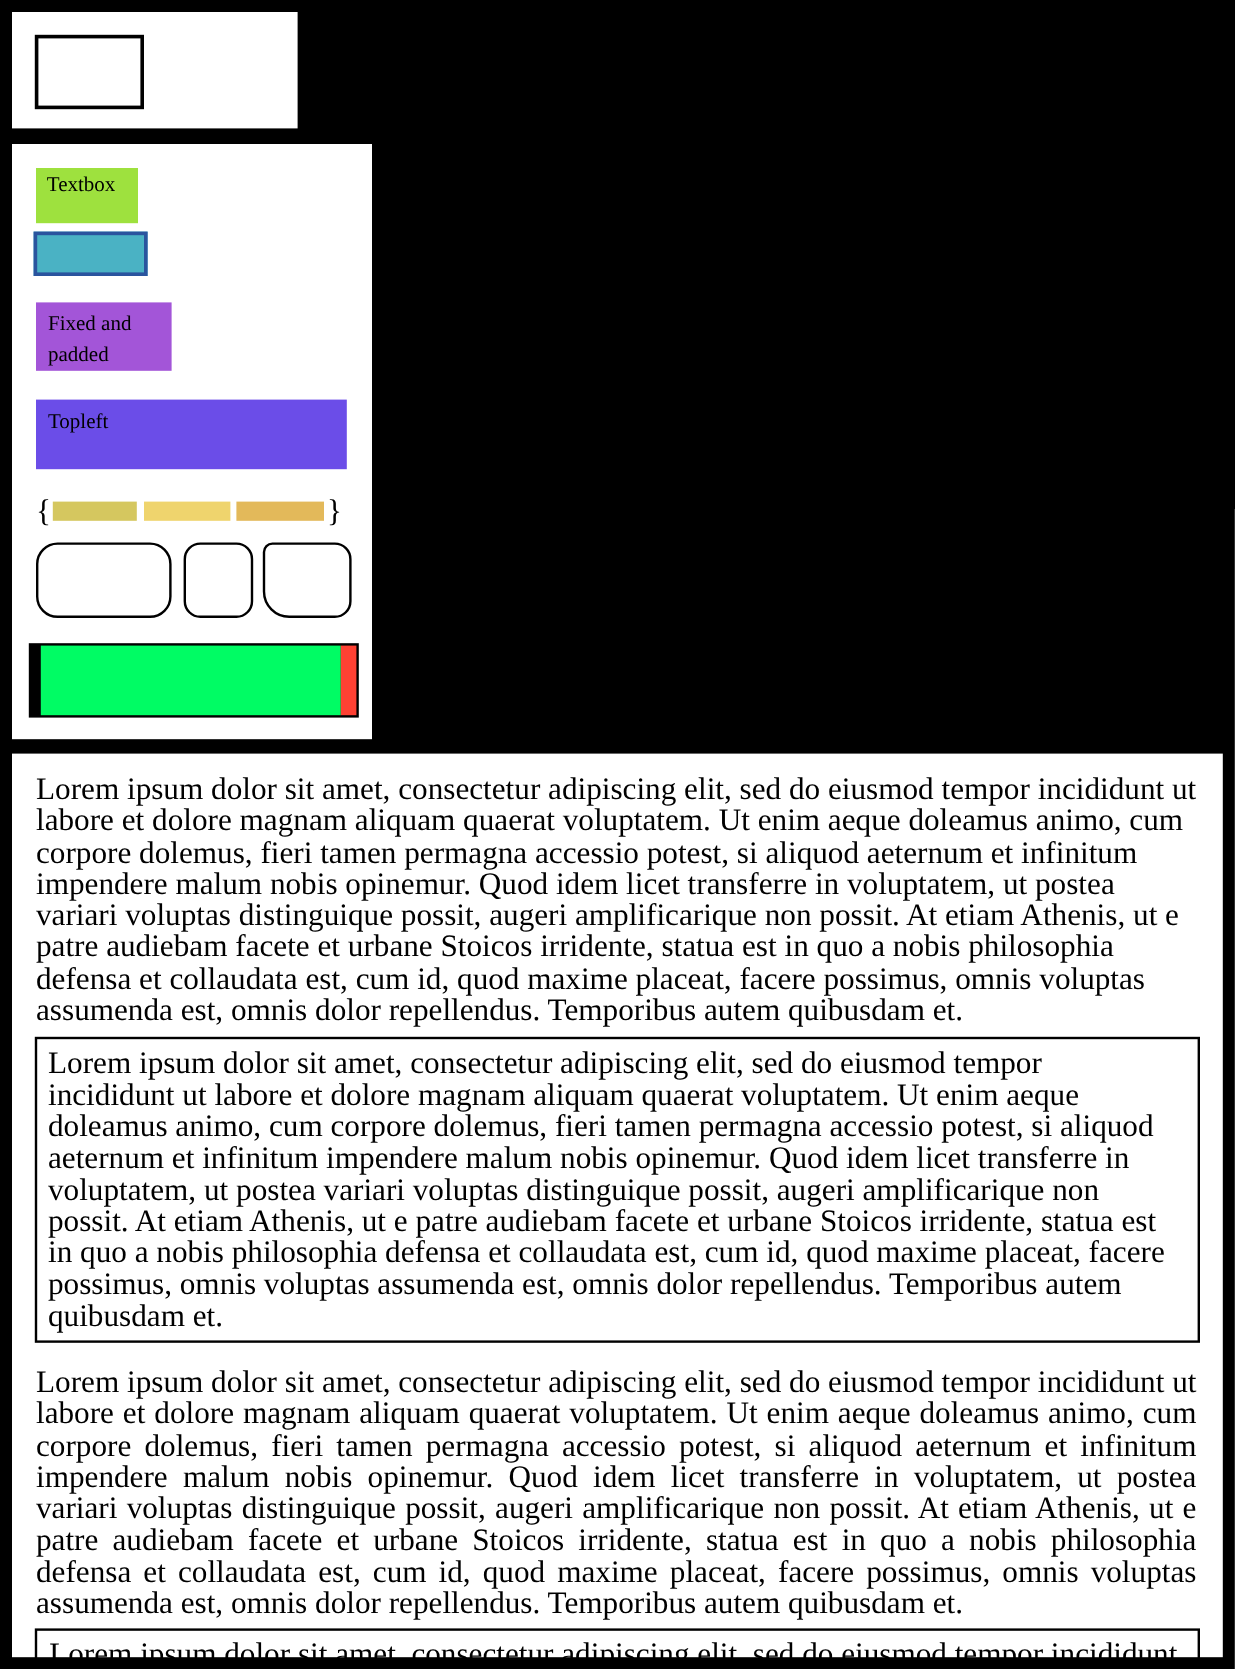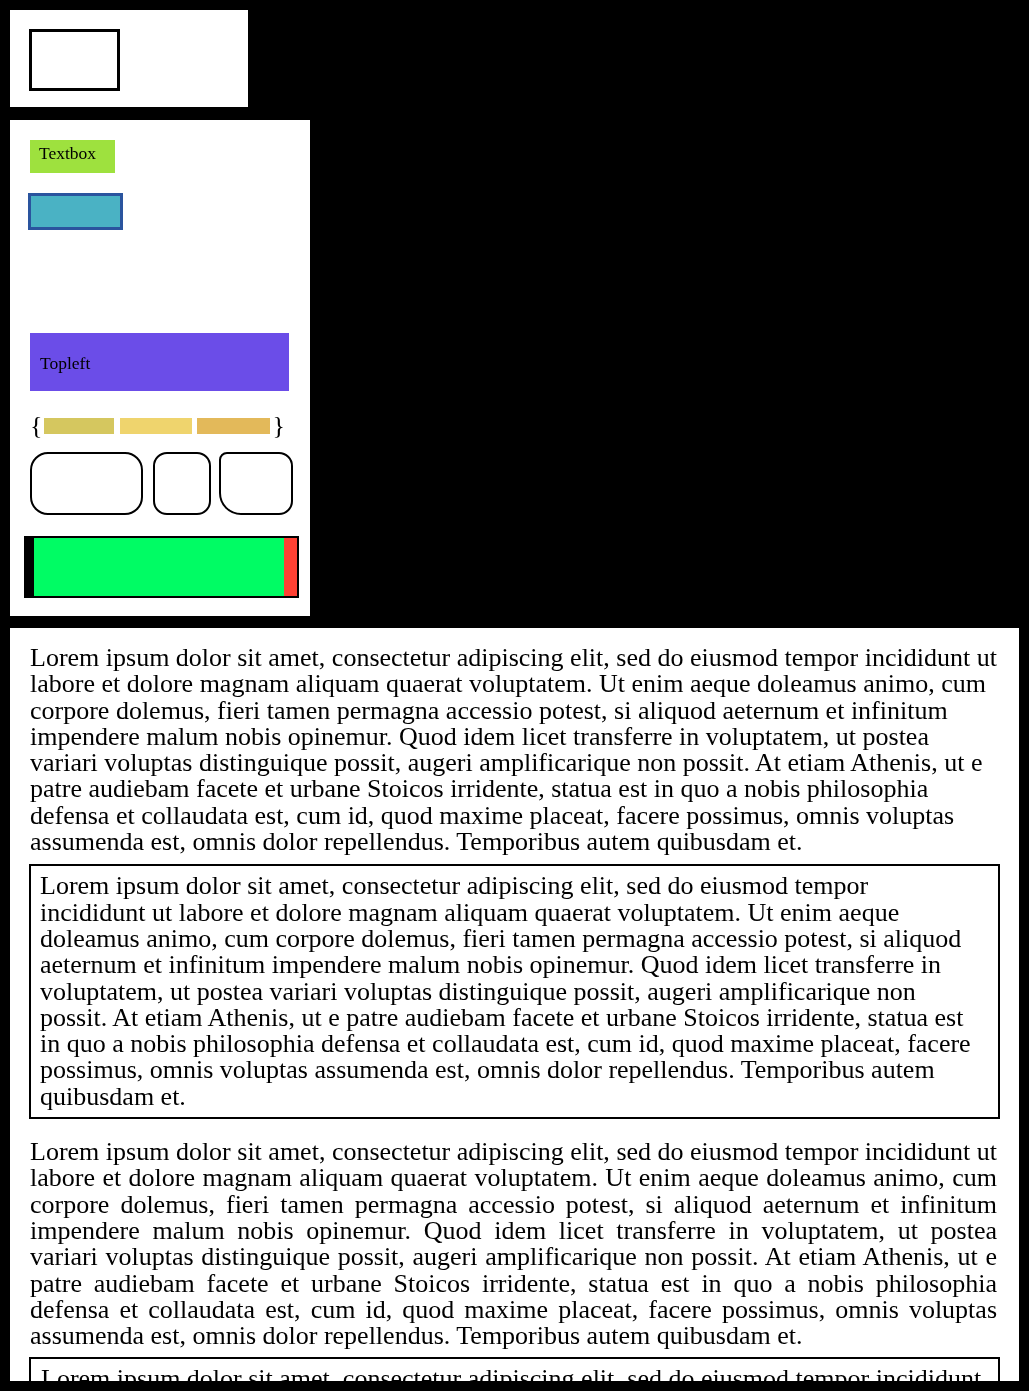--- a/index.html
+++ b/index.html
@@ -21,37 +21,37 @@
     border: 3px solid #000000; background: #ffffff;
   }
   
   .panel-b {
     position: absolute; left: 10px; top: 120px;
     width: 300px; height: 496px; background: #ffffff;
     font-size: 17.5px;
   }
   .w-textbox {
     position: absolute; left: 20px; top: 20px;
-    width: 85px; height: 33px;
+    width: 85px; height: 46px;
     padding: 3px 0 0 9px;
   }
   .w-input {
     position: absolute; left: 18px; top: 73px;
     width: 95px; height: 37px;
     border: 3px solid;
   }
   .w-fixed {
     position: absolute; left: 20px; top: 132px;
     width: 113px; height: 57px;
     padding: 4px 0 0 10px; line-height: 26px;
   }
   .w-topleft {
     position: absolute; left: 20px; top: 213px;
     width: 259px; height: 58px;
-    padding: 20px 0 0 10px;
+    padding: 8px 0 0 10px;
   }
   .w-brace-row {
     position: absolute; left: 20px; top: 288px;
     height: 36px; display: flex; align-items: center;
     font-size: 26px;
   }
   .brace { line-height: 1; font-family: "Liberation Serif", serif; }
   .seg { height: 16px; }
   .seg-1 { width: 70px; margin: 0 3px 0 2px; }
   .seg-2 { width: 72px; margin: 0 3px; }
@@ -103,20 +103,21 @@
 <div class="panel-a">
   <div class="inner-rect"></div>
 </div>
 
 <div class="panel-b">
 
   <div class="w-textbox" style="background-color: rgb(158, 225, 62);">Textbox</div>
 
   <div class="w-input" style="background-color: rgb(74, 178, 196); border-color: rgb(42, 84, 158);"></div>
 
+  <div class="w-fixed" style="background-color: rgb(163, 85, 216);">Fixed and padded</div>
 
   <div class="w-topleft" style="background-color: rgb(107, 77, 232);">Topleft</div>
 
   <div class="w-brace-row">
     <span class="brace">{</span>
     <span class="seg seg-1" style="background-color: rgb(213, 199, 95);"></span>
     <span class="seg seg-2" style="background-color: rgb(239, 212, 109);"></span>
     <span class="seg seg-3" style="background-color: rgb(227, 185, 90);"></span>
     <span class="brace">}</span>
   </div>

